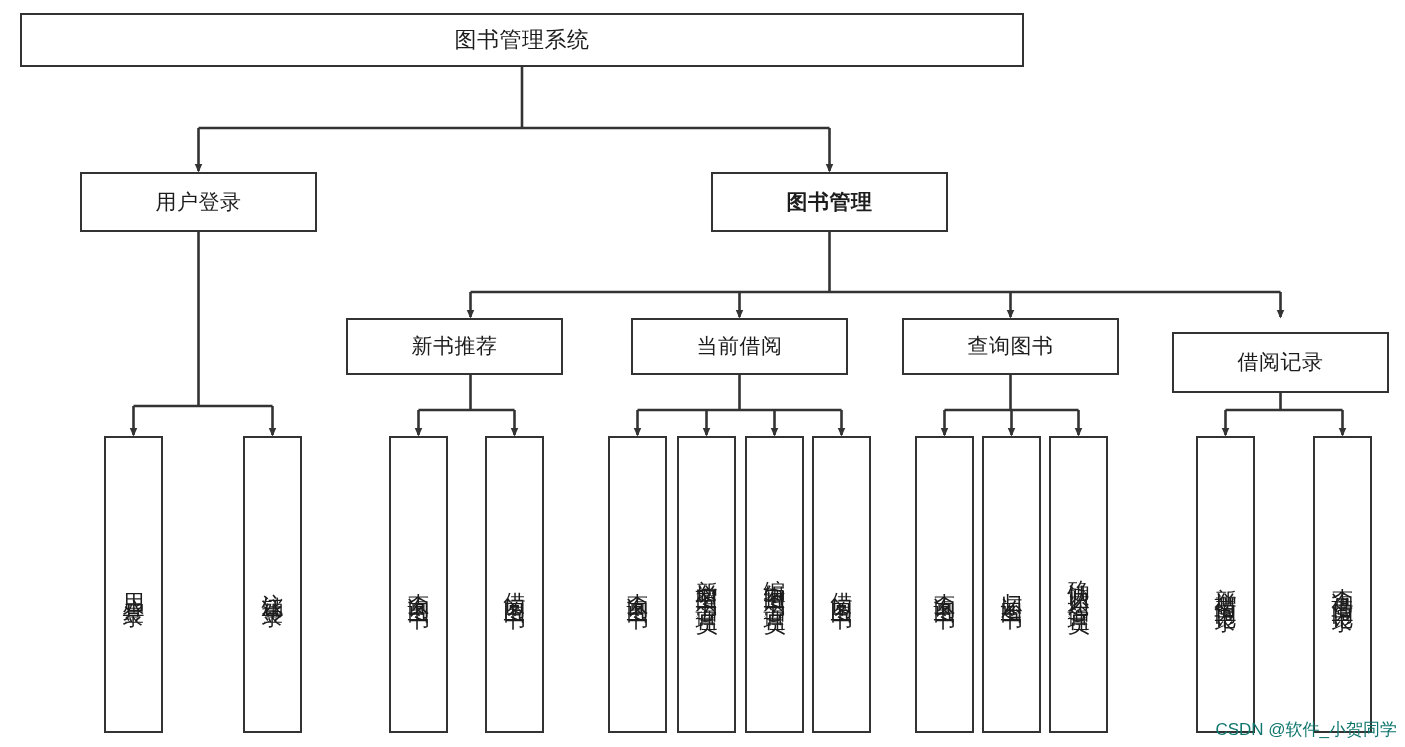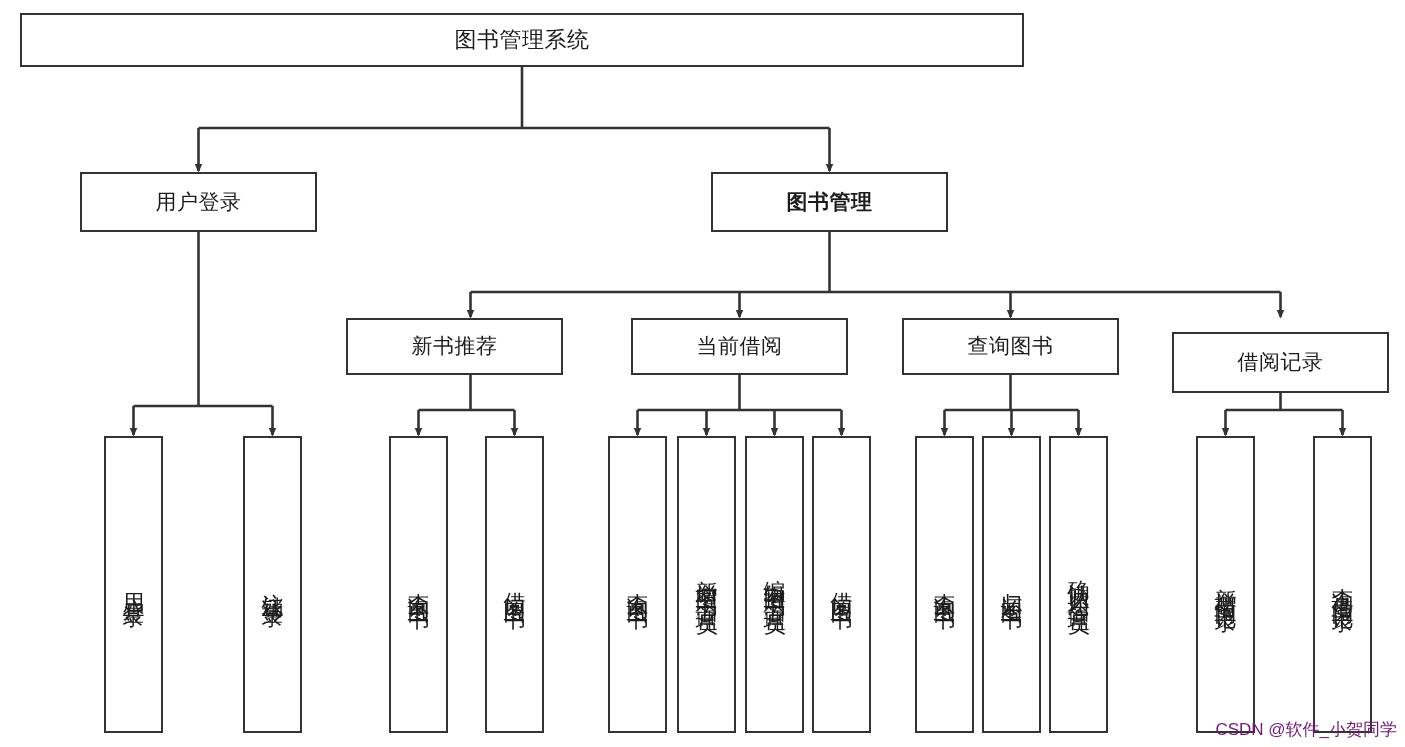--- a/index.html
+++ b/index.html
@@ -65,21 +65,21 @@
     line-height: 1;
     letter-spacing: 5px;
     white-space: nowrap;
   }
   
   #watermark {
     position: absolute;
     right: 8px;
     bottom: 6px;
     font-size: 17px;
-    color: #701a75;
+    color: #0f766e;
     z-index: 5;
     white-space: nowrap;
     pointer-events: none;
   }
 </style>
 </head>
 <body>
 
 <div id="canvas">
 

